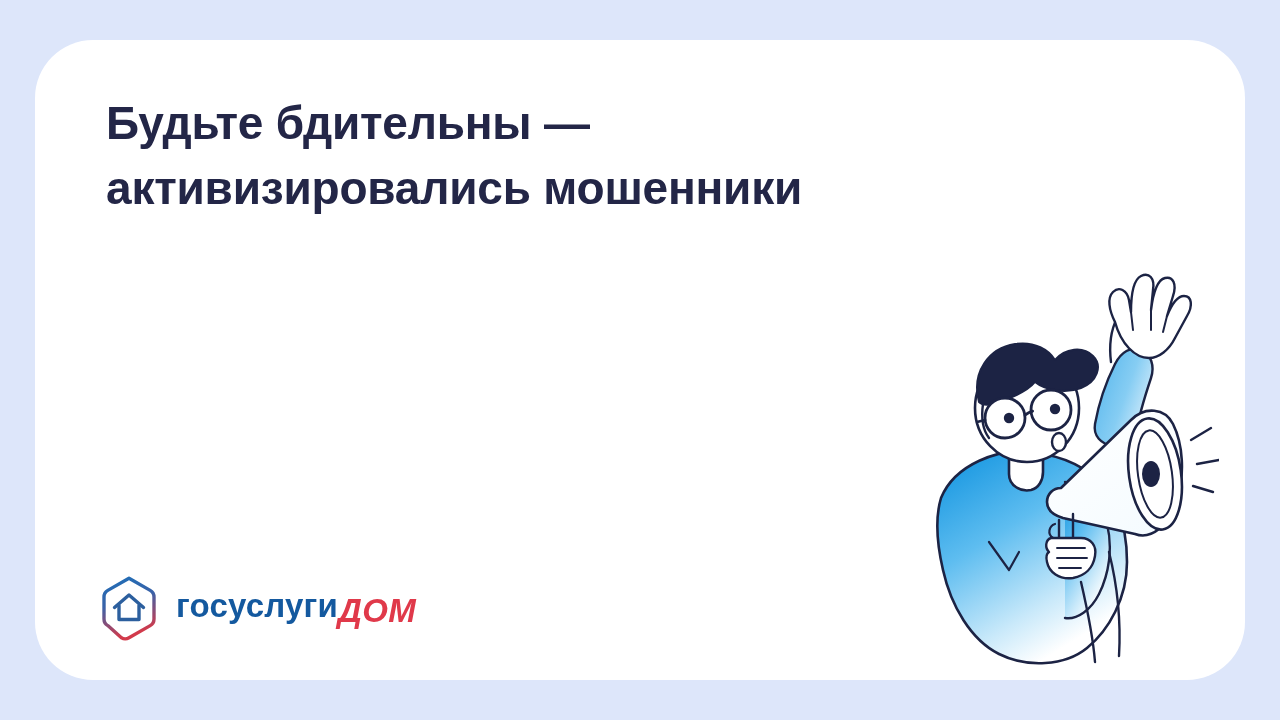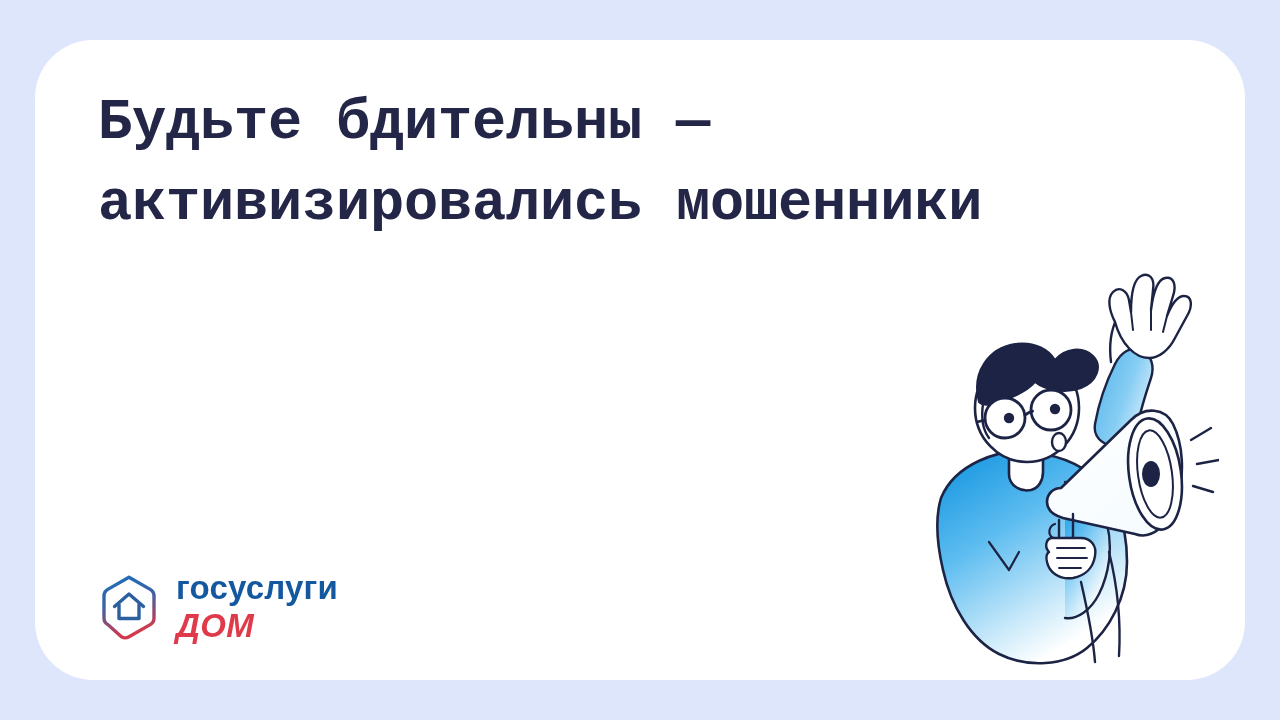--- a/index.html
+++ b/index.html
@@ -34,25 +34,25 @@
     border-radius: 58px;
     overflow: hidden;
   }
 
   
   .headline {
     position: absolute;
     left: 62px;
     top: 42px;
     width: 1000px;
-    margin: 1px;
+    margin: 9px;
     color: #232647;
-    font-family: Liberation Mono, monospace;
+    font-family: Liberation Sans, sans-serif;
     font-weight: 700;
-    font-size: 57px;
+    font-size: 46px;
     line-height: 1.42;
     letter-spacing: -0.2px;
     white-space: pre-line;
   }
 
   
   .logo {
     position: absolute;
     left: 63px;
     bottom: 38px;
@@ -61,21 +61,21 @@
     gap: 16px;
   }
   .logo-mark {
     width: 62px;
     height: 68px;
     flex: 0 0 auto;
     display: block;
   }
   .logo-words {
     display: flex;
-    flex-direction: column;
+    flex-direction: row;
     line-height: 1;
   }
   .logo-word-top {
     font-family: "Liberation Sans", "DejaVu Sans", sans-serif;
     font-weight: 700;
     font-size: 33px;
     letter-spacing: 0.2px;
     color: #14599f;
     text-transform: lowercase;
   }

